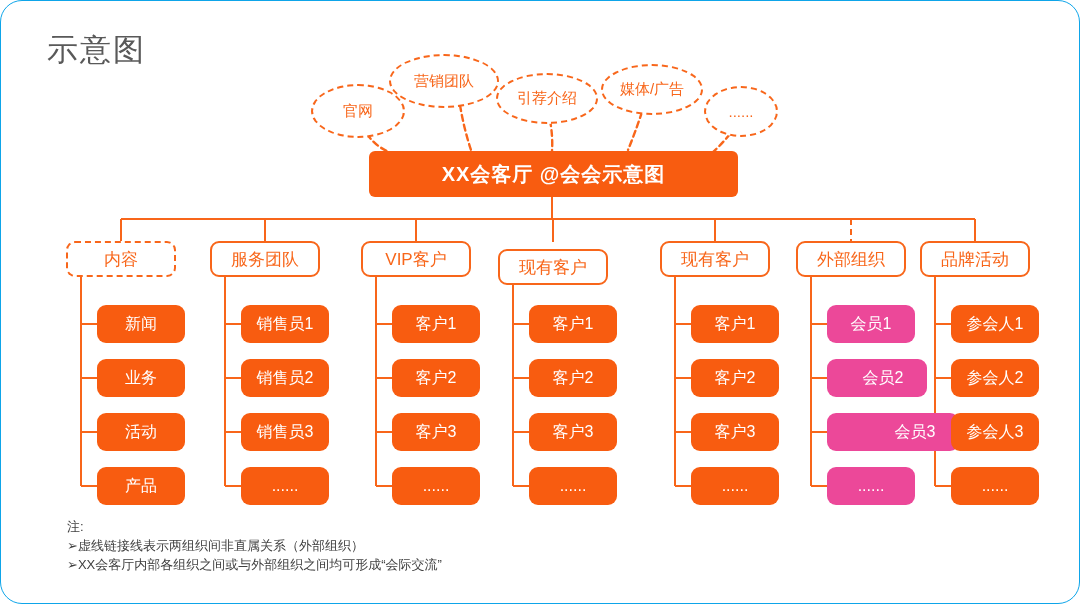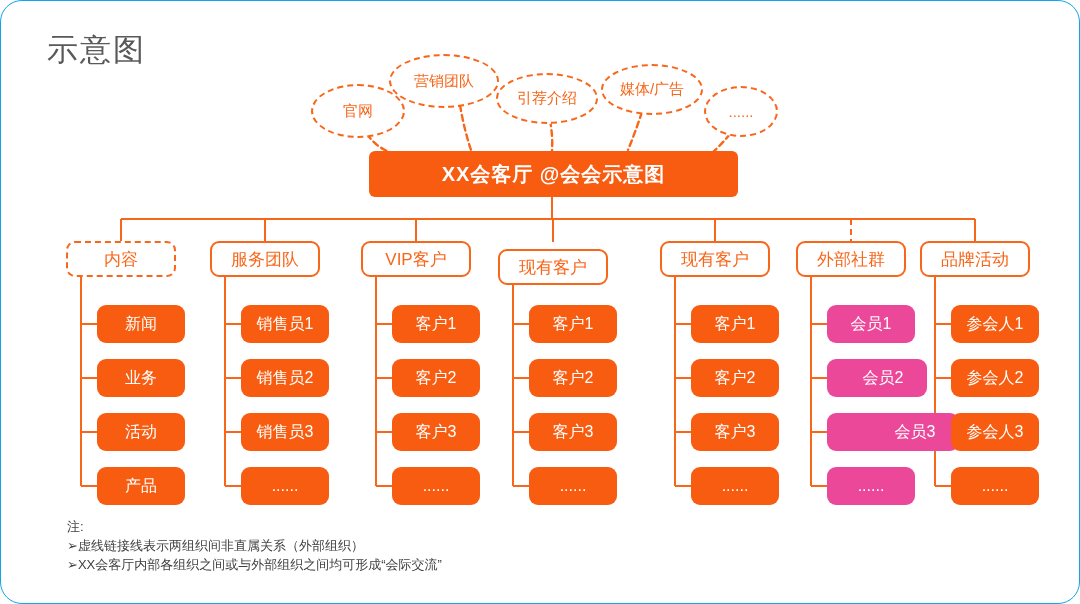--- a/index.html
+++ b/index.html
@@ -86,21 +86,21 @@
   <div class="bubble" style="left:600px;top:63px;width:98px;height:47px;">媒体/广告</div>
   <div class="bubble" style="left:703px;top:85px;width:70px;height:47px;">......</div>
 
   <div class="root-node">XX会客厅 @会会示意图</div>
 
   <div class="header-node dashed" style="left:65px;">内容</div>
   <div class="header-node" style="left:209px;">服务团队</div>
   <div class="header-node" style="left:360px;">VIP客户</div>
   <div class="header-node" style="left:497px;margin-top:8px;">现有客户</div>
   <div class="header-node" style="left:659px;">现有客户</div>
-  <div class="header-node" style="left:795px;">外部社群</div>
+  <div class="header-node" style="left:795px;">外部组织</div>
   <div class="header-node" style="left:919px;">品牌活动</div>
 
   <div class="child-node" style="left:96px;top:304px;">新闻</div>
   <div class="child-node" style="left:96px;top:358px;">业务</div>
   <div class="child-node" style="left:96px;top:412px;">活动</div>
   <div class="child-node" style="left:96px;top:466px;">产品</div>
 
   <div class="child-node" style="left:240px;top:304px;">销售员1</div>
   <div class="child-node" style="left:240px;top:358px;">销售员2</div>
   <div class="child-node" style="left:240px;top:412px;">销售员3</div>

